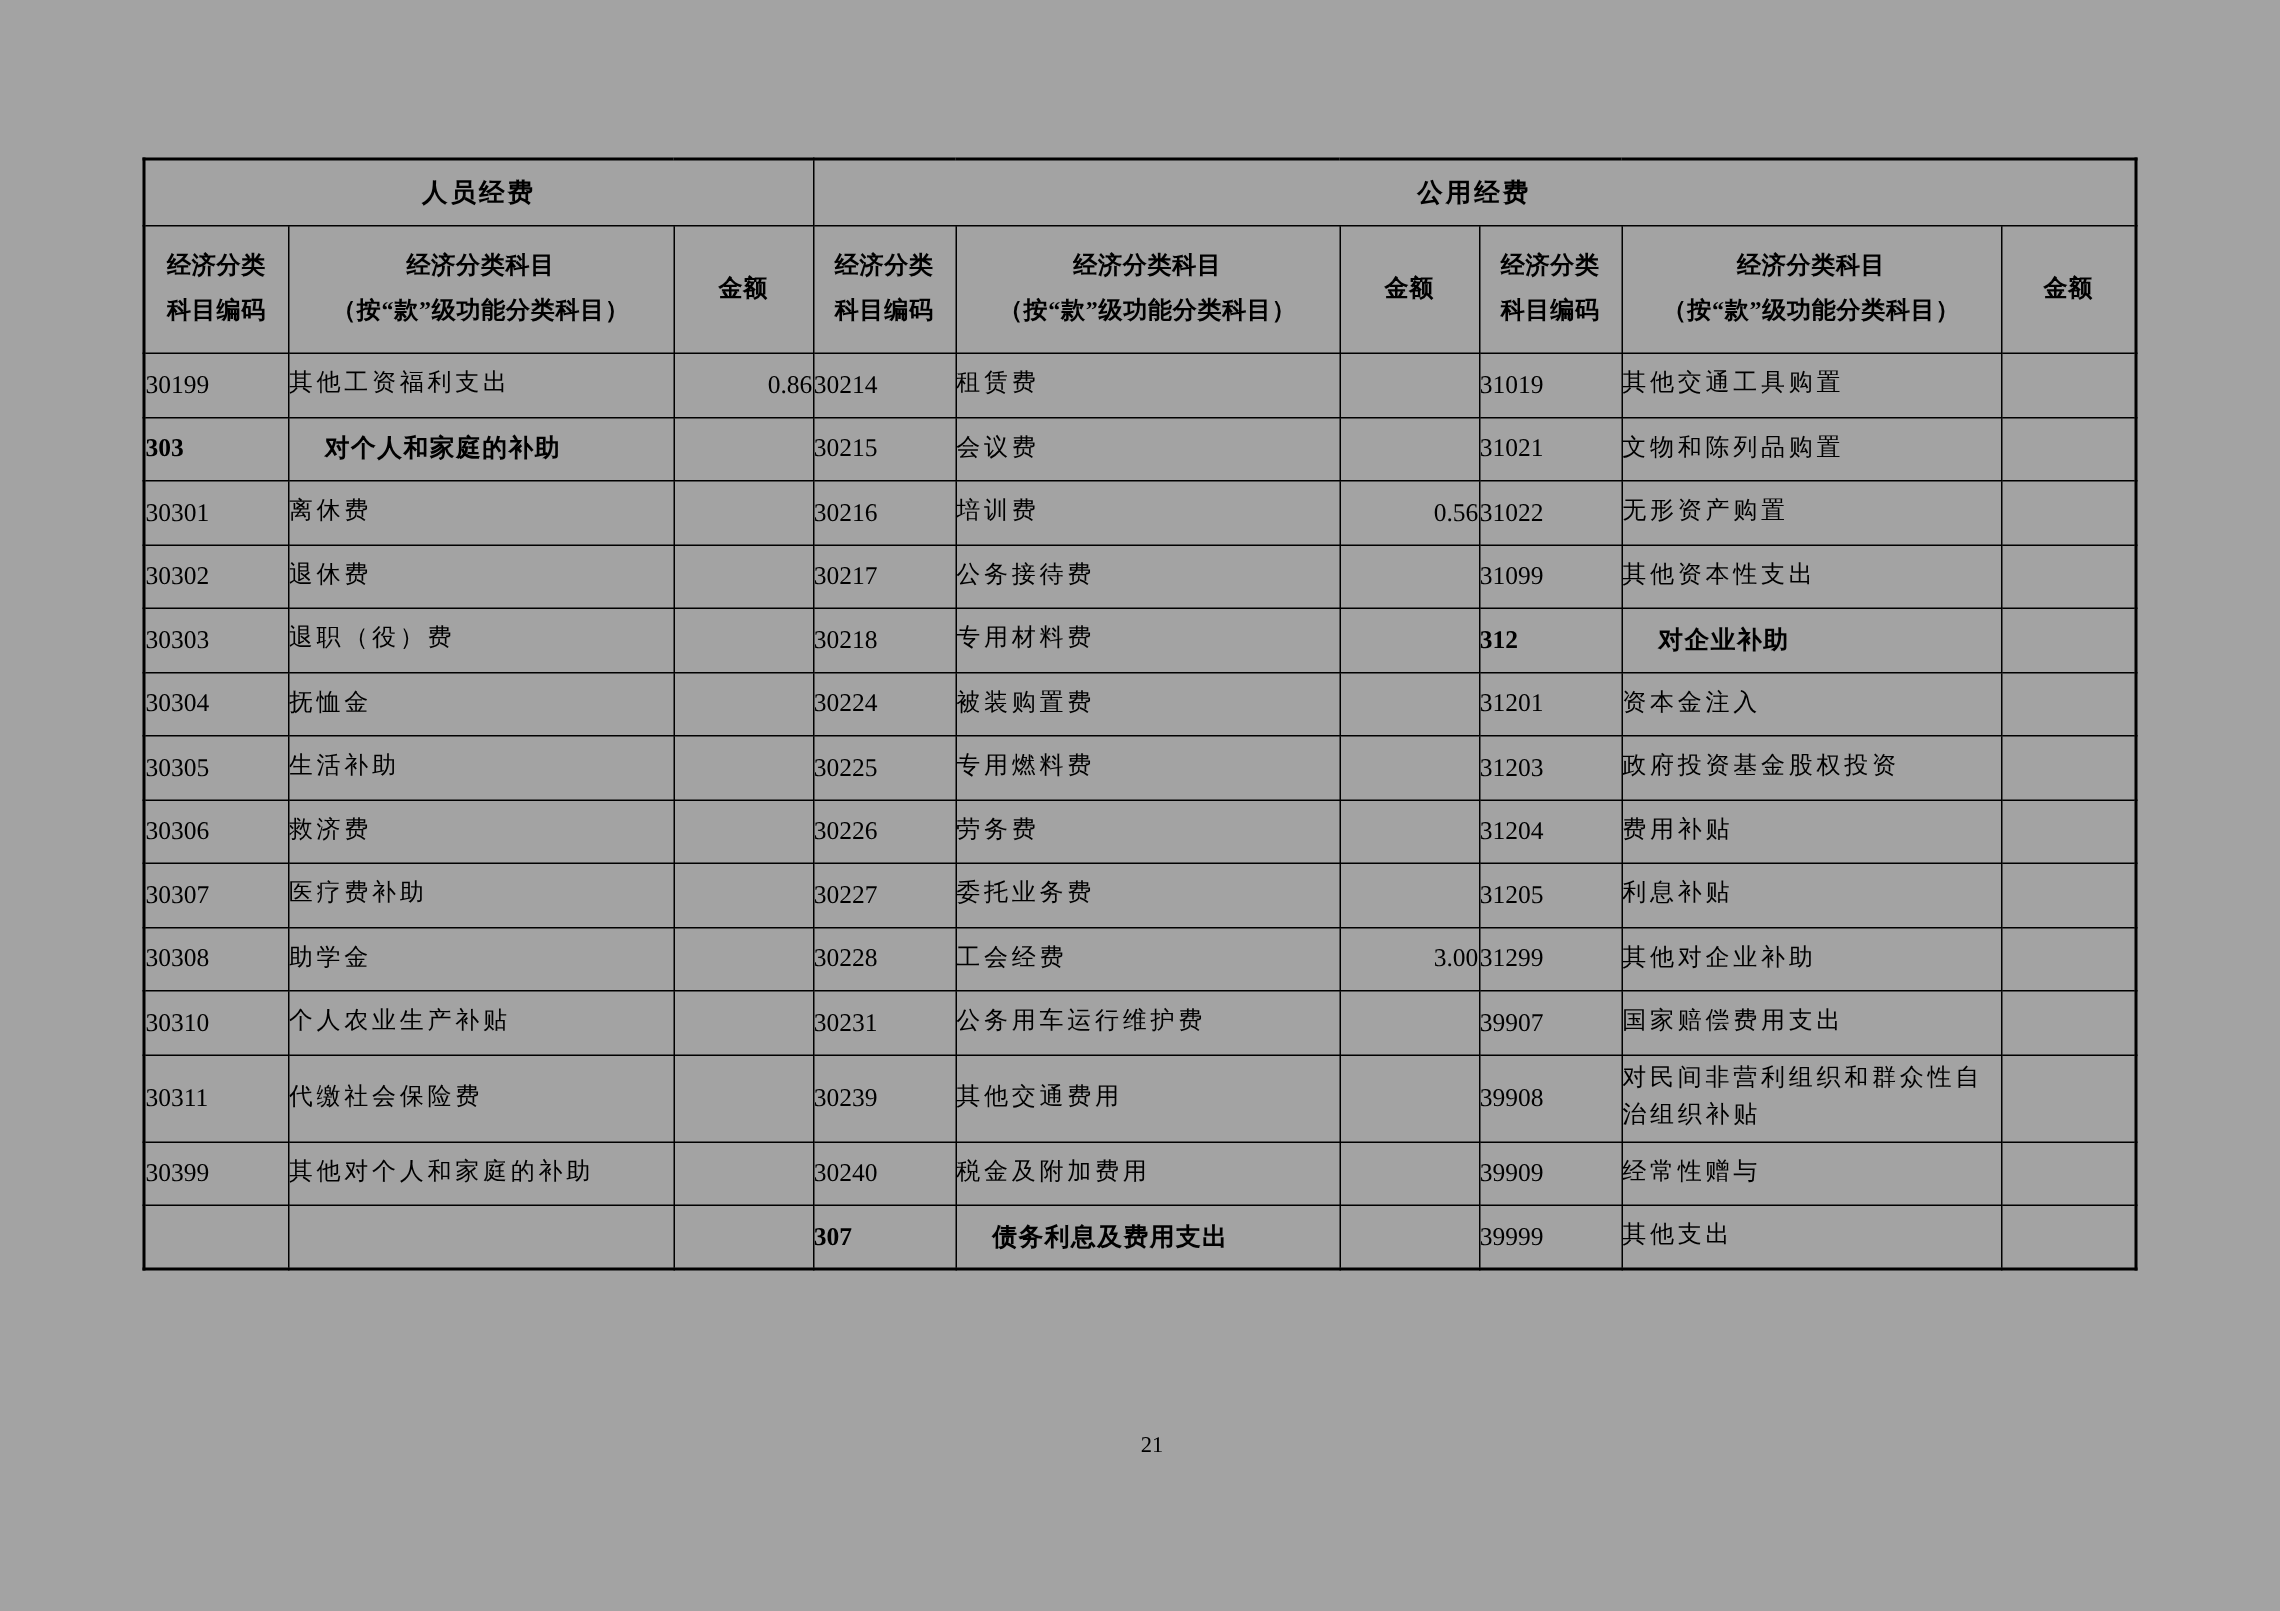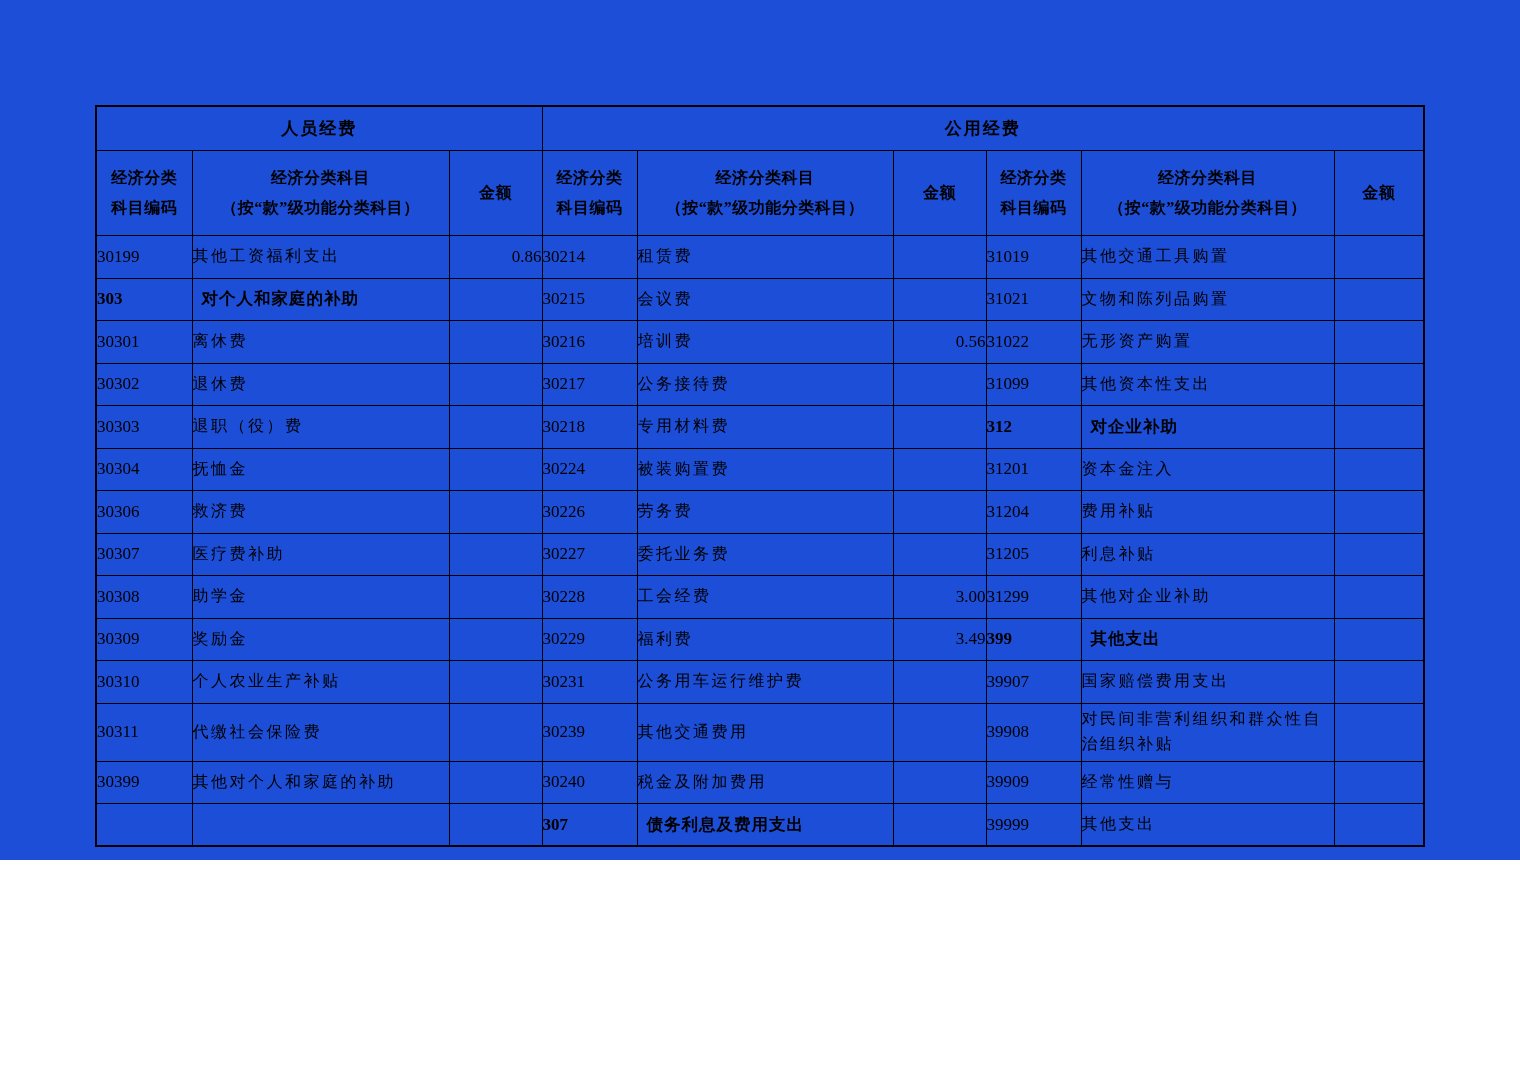--- a/index.html
+++ b/index.html
@@ -1,21 +1,21 @@
 <!DOCTYPE html>
 <html><head>
 <meta charset="utf-8">
 <style>
   html,body { margin:0; padding:0; background:#ffffff; }
   body {
     width:1520px; height:1074px; position:relative;
     font-family:"Liberation Serif","DejaVu Serif",serif;
     color:#000;
   }
-  .page { position:relative; width:1520px; height:860px; background:#1d4ed8; overflow:hidden; }
+  .page { position:relative; width:1520px; height:1074px; background:#a3a3a3; overflow:hidden; }
 
   table.budget {
     position:absolute; left:95px; top:105px; width:1328px;
     border-collapse:collapse; table-layout:fixed;
     border:2px solid #000;
   }
   table.budget th, table.budget td {
     border:1.5px solid #000;
     padding:0; vertical-align:middle; overflow:hidden;
   }
@@ -38,21 +38,21 @@
     font-family:Liberation Serif, serif;
   }
   td.subject {
     font-size:16px; text-align:left; padding-left:26px; padding-right:6px;
     letter-spacing:2.5px; line-height:1.55;
   }
   td.amount {
     font-size:17px; text-align:right; padding-right:7px;
   }
   td.cat { font-weight:bold; }
-  td.subject.cat { padding-left:9px; letter-spacing:1px; font-size:16.5px; }
+  td.subject.cat { padding-left:24px; letter-spacing:1px; font-size:16.5px; }
 
   .page-number {
     position:absolute; left:16px; right:0; top:956px;
     text-align:center; font-size:15px; color:#000;
   }
 </style>
 </head>
 <body>
 
 <div class="page">
@@ -165,20 +165,31 @@
           <td class="subject">抚恤金</td>
           <td class="amount"></td>
           <td class="code">30224</td>
           <td class="subject">被装购置费</td>
           <td class="amount"></td>
           <td class="code">31201</td>
           <td class="subject">资本金注入</td>
           <td class="amount"></td>
         </tr>
         <tr>
+          <td class="code">30305</td>
+          <td class="subject">生活补助</td>
+          <td class="amount"></td>
+          <td class="code">30225</td>
+          <td class="subject">专用燃料费</td>
+          <td class="amount"></td>
+          <td class="code">31203</td>
+          <td class="subject">政府投资基金股权投资</td>
+          <td class="amount"></td>
+        </tr>
+        <tr>
           <td class="code">30306</td>
           <td class="subject">救济费</td>
           <td class="amount"></td>
           <td class="code">30226</td>
           <td class="subject">劳务费</td>
           <td class="amount"></td>
           <td class="code">31204</td>
           <td class="subject">费用补贴</td>
           <td class="amount"></td>
         </tr>
@@ -198,31 +209,20 @@
           <td class="subject">助学金</td>
           <td class="amount"></td>
           <td class="code">30228</td>
           <td class="subject">工会经费</td>
           <td class="amount">3.00</td>
           <td class="code">31299</td>
           <td class="subject">其他对企业补助</td>
           <td class="amount"></td>
         </tr>
         <tr>
-          <td class="code">30309</td>
-          <td class="subject">奖励金</td>
-          <td class="amount"></td>
-          <td class="code">30229</td>
-          <td class="subject">福利费</td>
-          <td class="amount">3.49</td>
-          <td class="code cat">399</td>
-          <td class="subject cat">其他支出</td>
-          <td class="amount"></td>
-        </tr>
-        <tr>
           <td class="code">30310</td>
           <td class="subject">个人农业生产补贴</td>
           <td class="amount"></td>
           <td class="code">30231</td>
           <td class="subject">公务用车运行维护费</td>
           <td class="amount"></td>
           <td class="code">39907</td>
           <td class="subject">国家赔偿费用支出</td>
           <td class="amount"></td>
         </tr>

